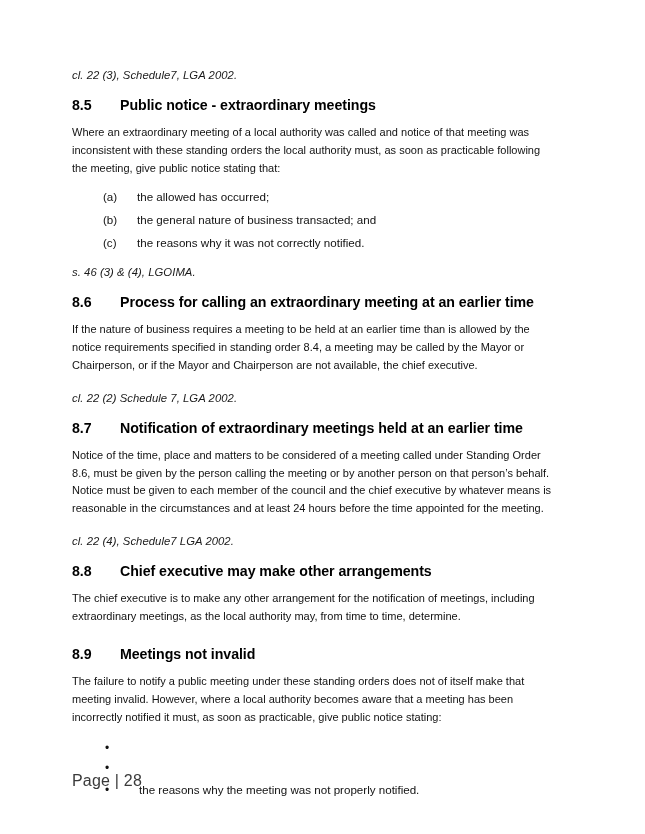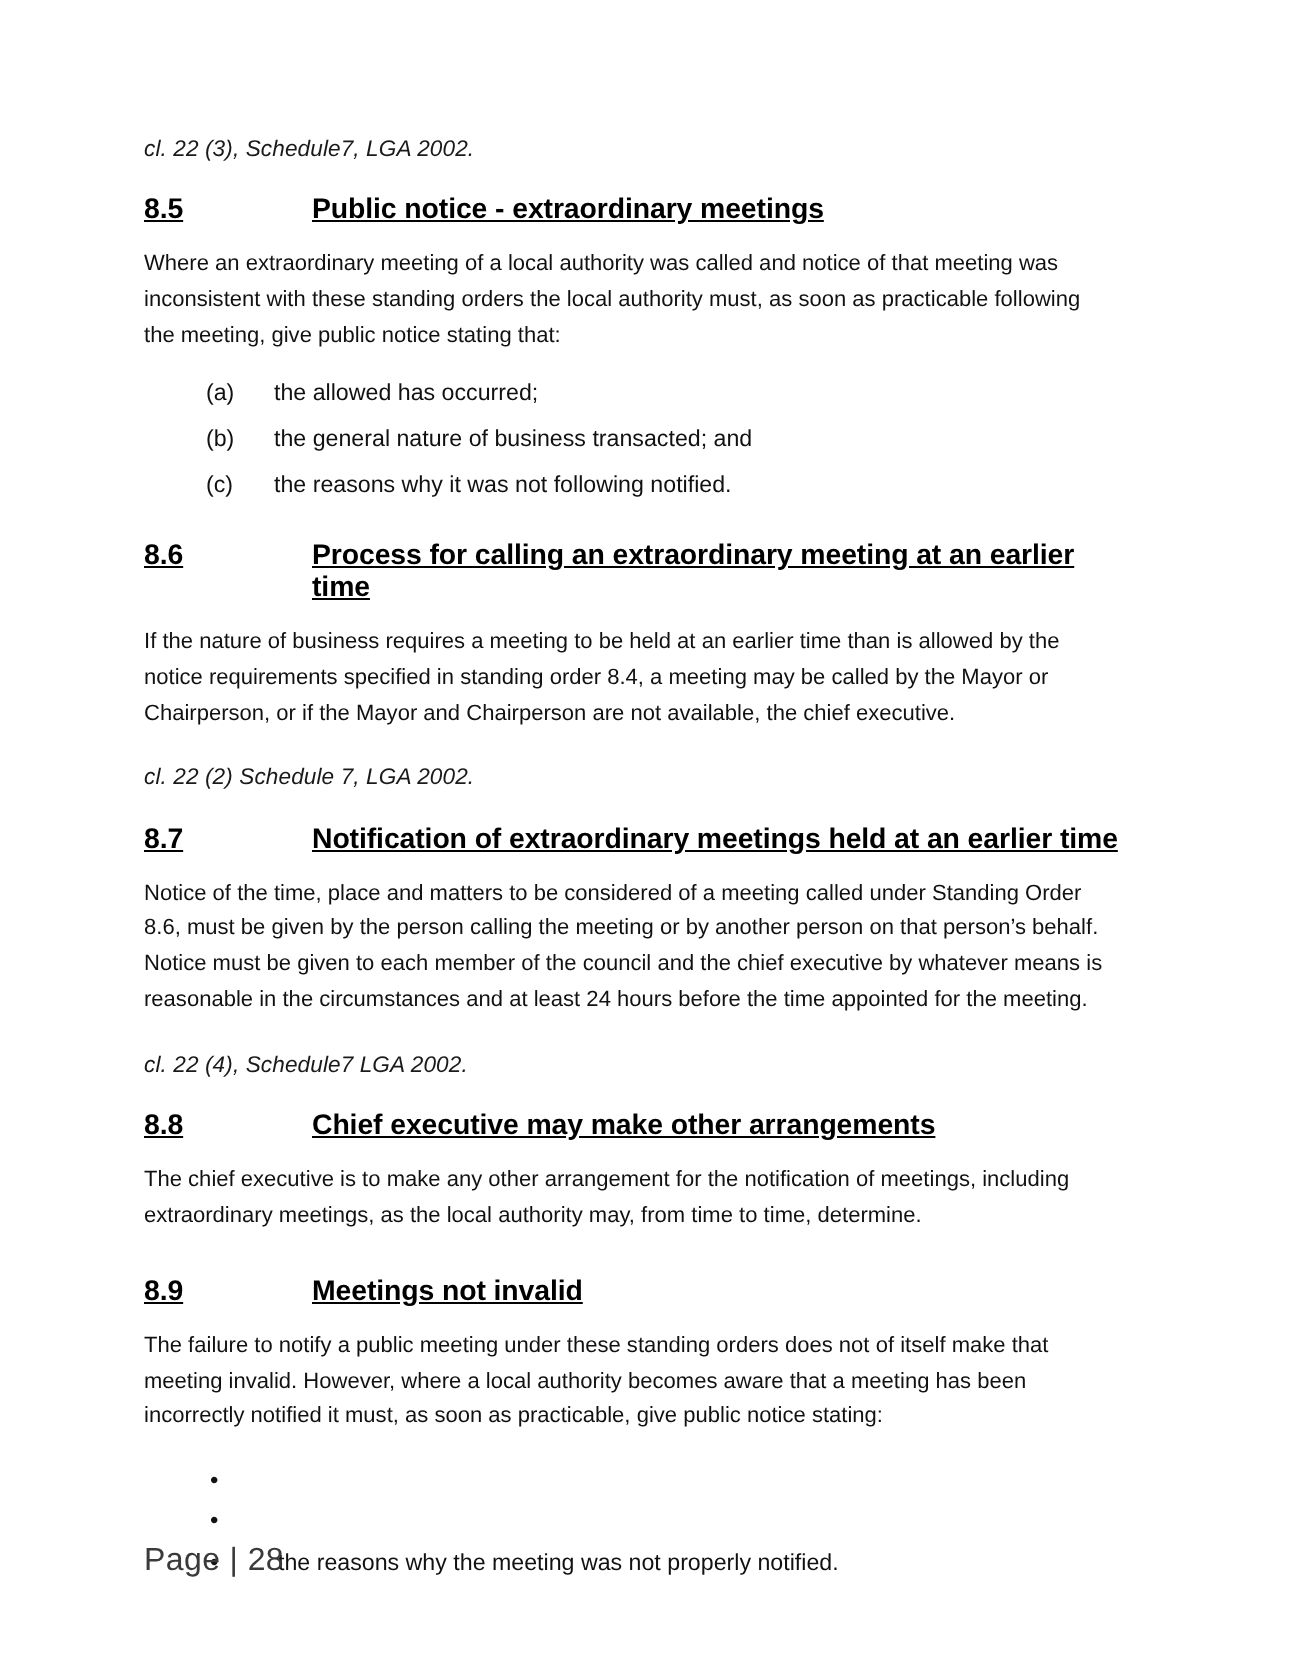--- a/index.html
+++ b/index.html
@@ -31,30 +31,28 @@
     letter-spacing: 0.05px;
   }
   h2.heading {
     font-size: 14.2px;
     font-weight: bold;
     margin: 0 0 11px 0;
     color: #000000;
     display: flex;
     align-items: baseline;
     letter-spacing: -0.05px;
-    text-decoration: underline;
   }
   h2.heading .num {
     display: inline-block;
     width: 48px;
     flex: 0 0 48px;
   }
   h2.heading .title {
     flex: 1 1 auto;
-    margin-left: 36px;
   }
   p.body-text {
     font-size: 11px;
     line-height: 1.62;
     margin: 0 14px 11px 0;
     color: #111111;
     text-align: left;
     letter-spacing: 0.01px;
   }
   ul.list, ol.list {
@@ -114,24 +112,25 @@
     <li class="list-item">
       <span class="marker">(a)</span>
       <span class="item-text">the allowed has occurred;</span>
     </li>
     <li class="list-item">
       <span class="marker">(b)</span>
       <span class="item-text">the general nature of business transacted; and</span>
     </li>
     <li class="list-item">
       <span class="marker">(c)</span>
-      <span class="item-text">the reasons why it was not following notified.</span>
+      <span class="item-text">the reasons why it was not correctly notified.</span>
     </li>
   </ol>
   <div class="spacer-sm"></div>
+  <p class="citation">s. 46 (3) &amp; (4), LGOIMA.</p>
 
   <div class="spacer-sm"></div>
 
   <h2 class="heading">
     <span class="num">8.6</span>
     <span class="title">Process for calling an extraordinary meeting at an earlier time</span>
   </h2>
   <p class="body-text">If the nature of business requires a meeting to be held at an earlier time than is allowed by the notice requirements specified in standing order 8.4, a meeting may be called by the Mayor or Chairperson, or if the Mayor and Chairperson are not available, the chief executive.</p>
   <div class="spacer-sm"></div>
   <p class="citation">cl. 22 (2) Schedule 7, LGA 2002.</p>

